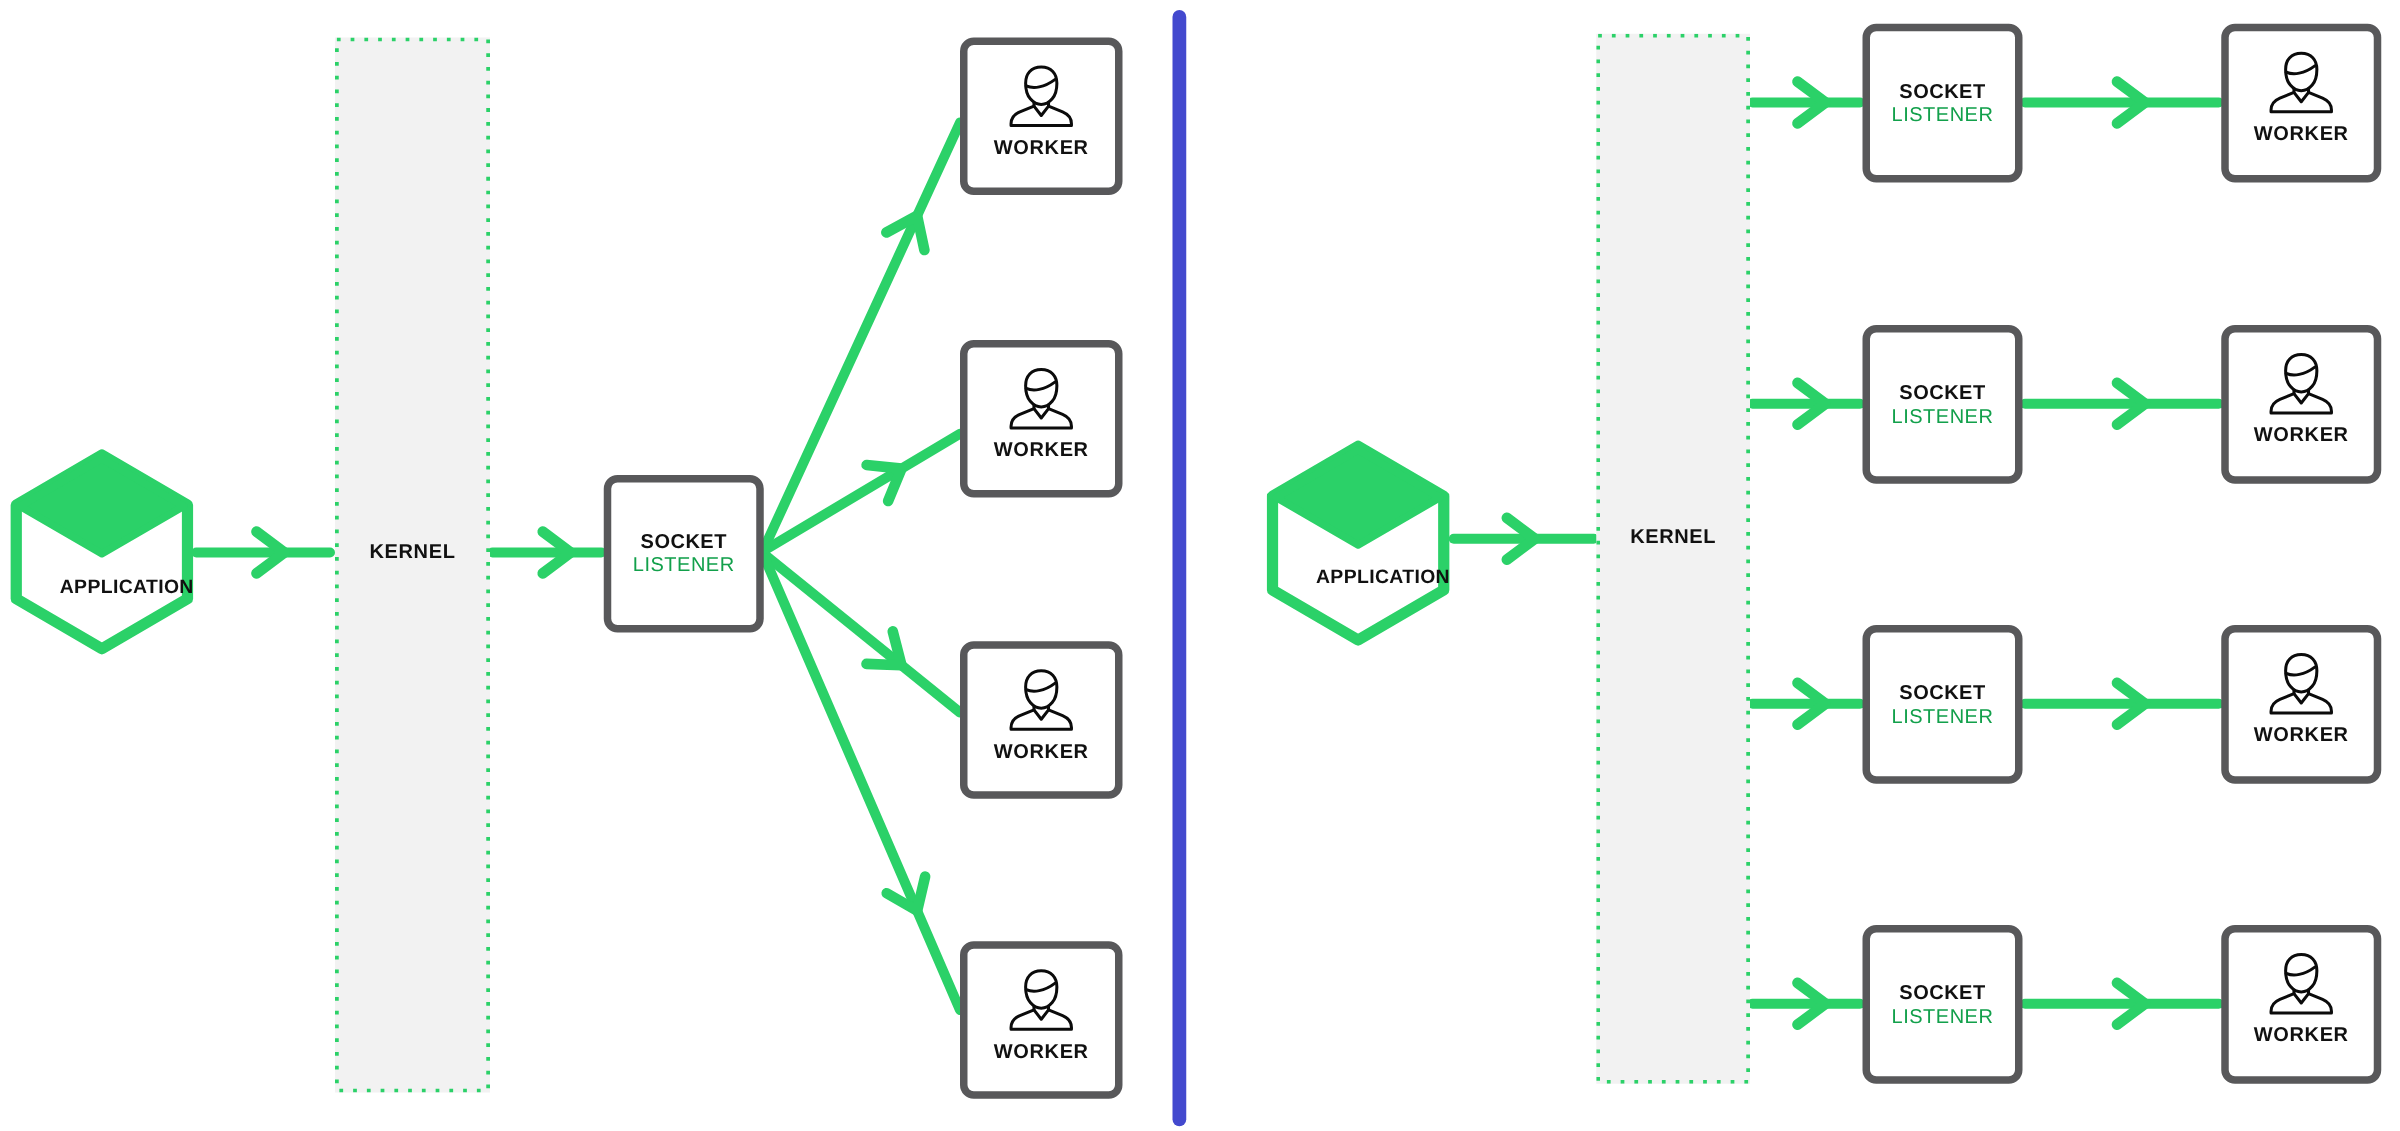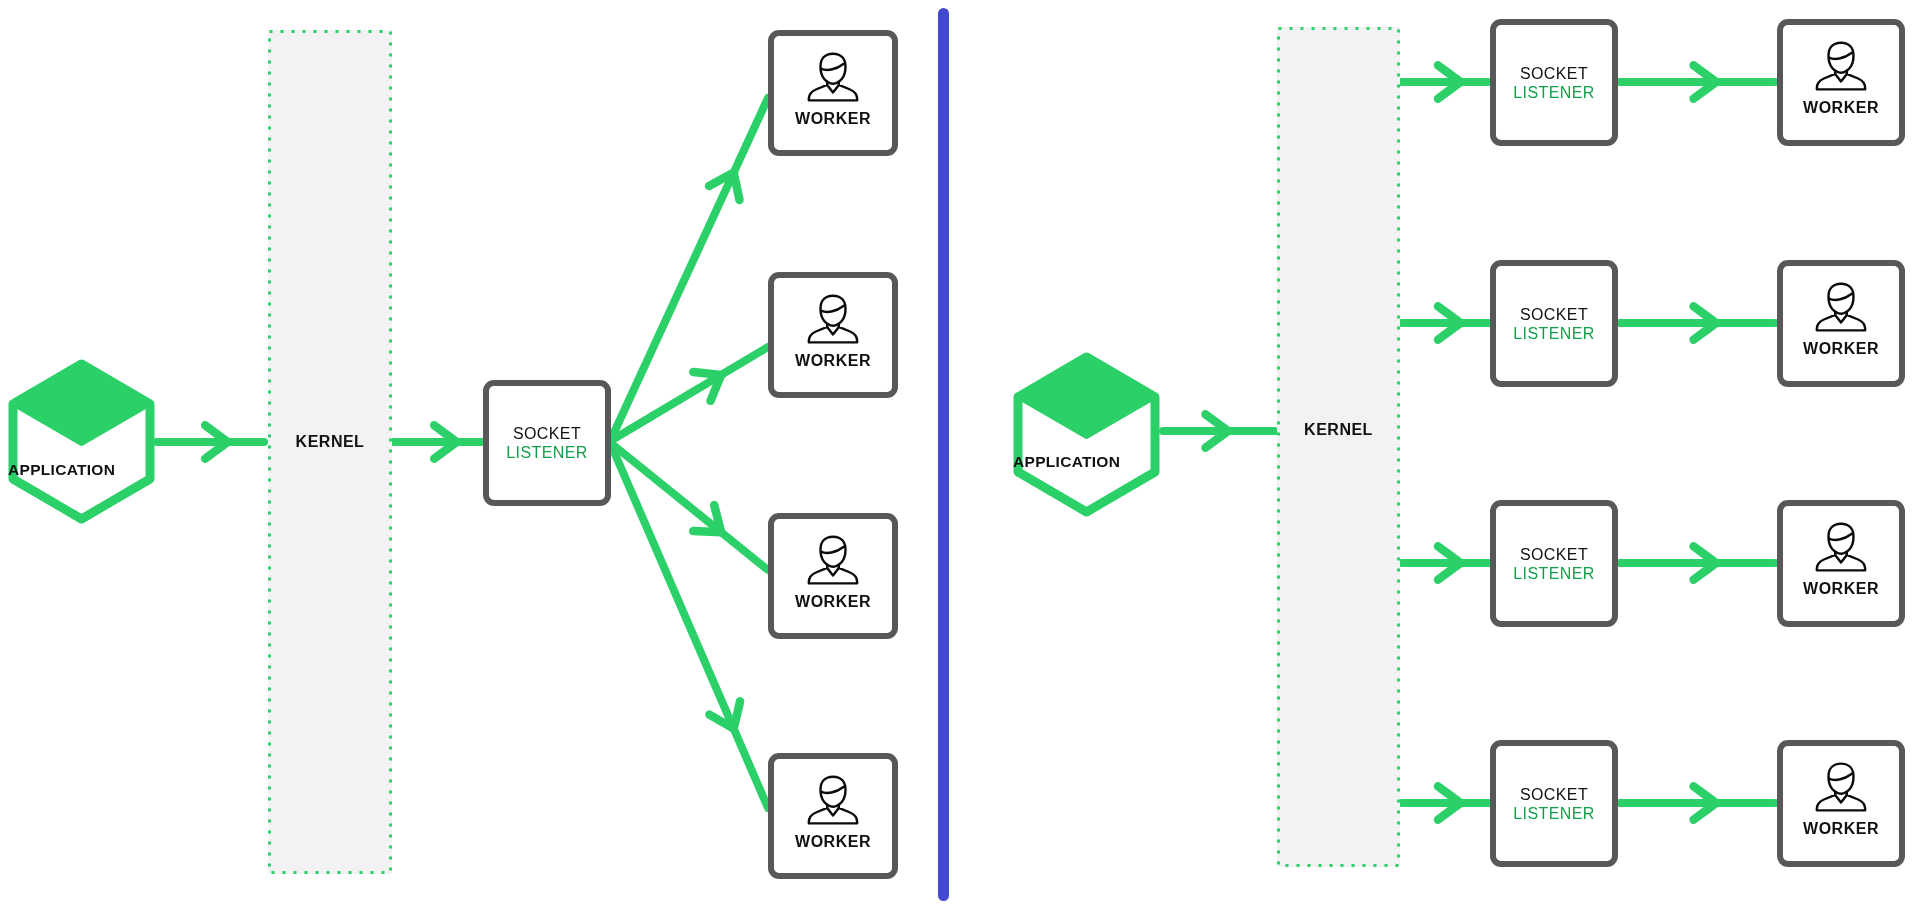--- a/index.html
+++ b/index.html
@@ -16,34 +16,34 @@
   .canvas{position:relative;width:1920px;height:905px;background:#fff}
   .connectors{position:absolute;left:0;top:0;width:1920px;height:905px}
   .arrow-line{stroke:var(--green);stroke-width:8;stroke-linecap:round}
   .arrow-head{stroke:var(--green);stroke-width:8.5;fill:none;stroke-linecap:round;stroke-linejoin:round}
 
   
   .hex-wrap{position:absolute;width:147px}
   .hex-wrap svg{display:block;width:100%;height:100%}
   .hex-outline{fill:#ffffff;stroke:var(--green);stroke-width:9;stroke-linejoin:round}
   .hex-top{fill:var(--green);stroke:var(--green);stroke-width:6;stroke-linejoin:round}
-  .hex-label{position:absolute;left:0;width:100%;text-align:left;
+  .hex-label{position:absolute;left:0;width:100%;text-align:right;
     font-size:15.5px;font-weight:bold;color:var(--text-black);letter-spacing:.3px}
 
   
   .kernel{position:absolute;background:var(--kernel-bg)}
   .kernel svg{position:absolute;left:0;top:0;display:block}
   .kernel-border{fill:none;stroke:var(--green);stroke-width:3;stroke-dasharray:3 8}
   .kernel-label{position:absolute;left:0;width:100%;text-align:center;
     font-size:16px;font-weight:bold;color:var(--text-black);letter-spacing:.5px}
 
   
   .node-box{position:absolute;background:#fff;border:6px solid var(--box-border);
     border-radius:11px;display:flex;flex-direction:column;align-items:center;justify-content:center}
-  .sl-line1{font-size:16px;font-weight:normal;color:var(--text-black);letter-spacing:.4px;line-height:19px}
+  .sl-line1{font-size:16px;font-weight:bold;color:var(--text-black);letter-spacing:.4px;line-height:19px}
   .sl-line2{font-size:16px;font-weight:normal;color:var(--green-dark);letter-spacing:.4px;line-height:19px}
   .worker-box{justify-content:flex-start;padding-top:13px}
   .worker-icon{width:60px;height:56px}
   .worker-icon path{fill:none;stroke:#0b0b0b;stroke-width:2.9;stroke-linecap:round;stroke-linejoin:round}
   .worker-label{margin-top:5px;font-size:16px;font-weight:bold;color:var(--text-black);letter-spacing:.5px}
 
   .divider{position:absolute;background:var(--divider-blue);border-radius:6px}
 </style>
 </head>
 <body>

